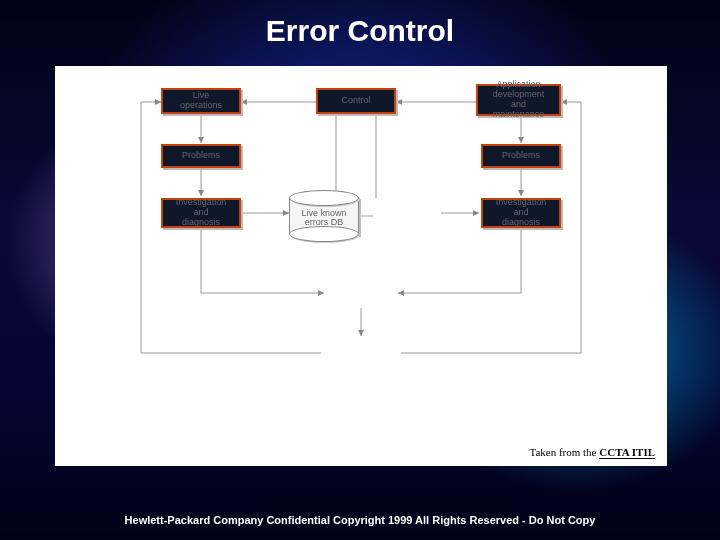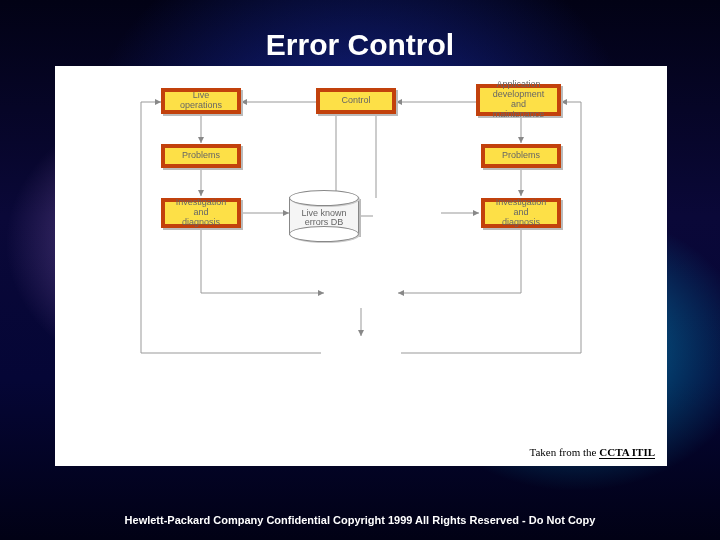--- a/index.html
+++ b/index.html
@@ -21,42 +21,41 @@
       linear-gradient(180deg, #020215 0%, #0a0838 40%, #050636 70%, #010115 100%);
   }
   .title {
     position: absolute;
     top: 14px;
     left: 50%;
     transform: translateX(-50%);
     color: #fff;
     font-weight: bold;
     font-size: 30px;
-    margin-top: 14px;
   }
   .panel {
     position: absolute;
     top: 66px;
     left: 55px;
     width: 612px;
     height: 400px;
     background: #fff;
   }
   .diagram {
     position: absolute;
     left: 50%;
     transform: translateX(-50%);
     top: 12px;
     width: 480px;
     height: 330px;
   }
   .box {
     position: absolute;
-    border: 4px solid #c2410c;
-    background: #fde047;
+    border: 2px solid #c2410c;
+    background: #0f172a;
     box-shadow: 2px 2px 0 #bbb;
     font-size: 9px;
     color: #666;
     text-align: center;
     display: flex;
     align-items: center;
     justify-content: center;
     line-height: 1.1;
     padding: 1px 16px;
     box-sizing: border-box;

